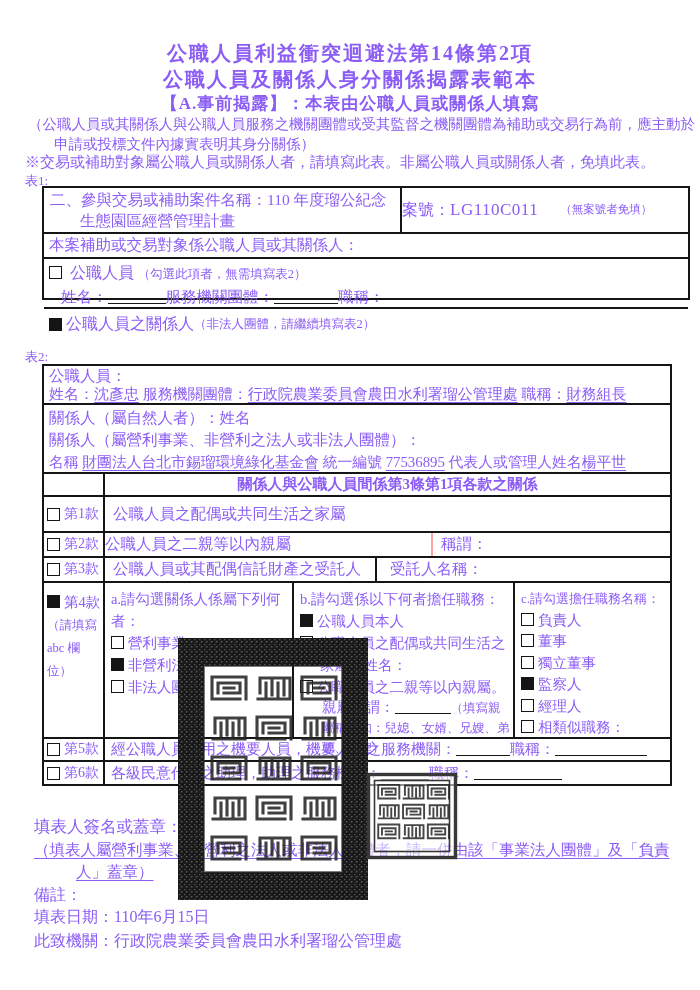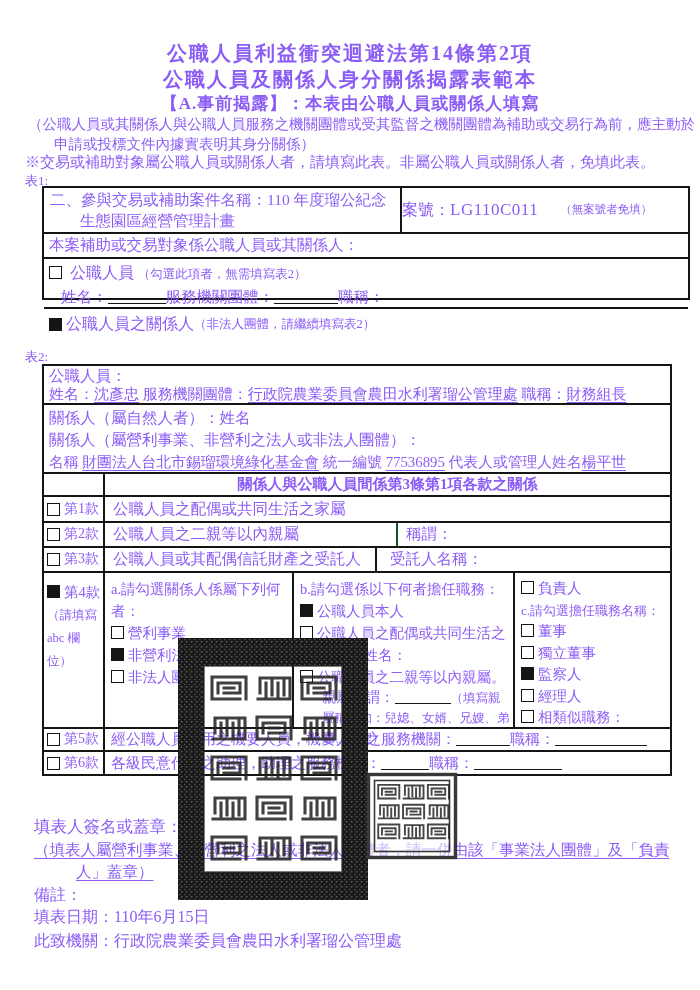--- a/index.html
+++ b/index.html
@@ -90,33 +90,33 @@
         <span class="u">財團法人台北市錫瑠環境綠化基金會</span>
         <span>統一編號</span>
         <span class="u">77536895</span>
         <span>代表人或管理人姓名</span><span class="u">楊平世</span>
       </div>
     </div>
     <div class="row" style="height:23px">
       <div class="noc" style="font-size:14px">&nbsp;</div>
       <div style="flex:1;text-align:center;font-weight:bold;font-size:15px">關係人與公職人員間係第3條第1項各款之關係</div>
     </div>
-    <div class="row" style="height:26px">
+    <div class="row" style="height:36px">
       <div class="noc">
           <span class="cb" data-checked="false"></span>
           <span>第1款</span>
         </div>
       <div style="flex:1;padding-left:8px">公職人員之配偶或共同生活之家屬</div>
     </div>
     <div class="row" style="height:25px">
       <div class="noc">
           <span class="cb" data-checked="false"></span>
           <span>第2款</span>
         </div>
-      <div style="width:293px;padding-left:8px;border-right:2px solid #14532d;align-self:stretch;display:flex;align-items:center">
+      <div style="width:328px;border-right:2px solid #fca5a5;align-self:stretch;display:flex;align-items:center">
           <span>公職人員之二親等以內親屬</span>
         </div>
       <div style="flex:1;padding-left:8px">稱謂：</div>
     </div>
     <div class="row" style="height:25px">
       <div class="noc">
           <span class="cb" data-checked="false"></span>
           <span>第3款</span>
         </div>
       <div style="width:272px;padding-left:8px;border-right:2px solid #151515;align-self:stretch;display:flex;align-items:center">
@@ -140,22 +140,22 @@
       <div style="width:221px;border-right:2px solid #151515;padding:5px 3px 0 6px;font-size:14.5px;line-height:22px">
         <div>b.請勾選係以下何者擔任職務：</div>
         <div><span class="cb" data-checked="true"></span><span>公職人員本人</span></div>
         <div style="padding-left:20px;text-indent:-20px"><span class="cb" data-checked="false"></span><span>公職人員之配偶或共同生活之家屬，姓名：</span></div>
         <div><span class="cb" data-checked="false"></span><span>公職人員之二親等以內親屬。</span></div>
         <div style="padding-left:22px;line-height:19px">
           <span>親屬稱謂：</span><span class="blank" style="width:56px"></span><span class="sm">（填寫親屬稱謂如：兒媳、女婿、兄嫂、弟媳、妯娌）</span>
         </div>
       </div>
       <div style="flex:1;padding:5px 2px 0 6px;font-size:14.5px;line-height:21.5px">
+        <div style="font-size:13px">c.請勾選擔任職務名稱：</div>
         <div><span class="cb" data-checked="false"></span><span>負責人</span></div>
-        <div style="font-size:13px">c.請勾選擔任職務名稱：</div>
         <div><span class="cb" data-checked="false"></span><span>董事</span></div>
         <div><span class="cb" data-checked="false"></span><span>獨立董事</span></div>
         <div><span class="cb" data-checked="true"></span><span>監察人</span></div>
         <div><span class="cb" data-checked="false"></span><span>經理人</span></div>
         <div><span class="cb" data-checked="false"></span><span>相類似職務：</span></div>
       </div>
     </div>
 
     <div class="row" style="height:23px">
       <div class="noc">

